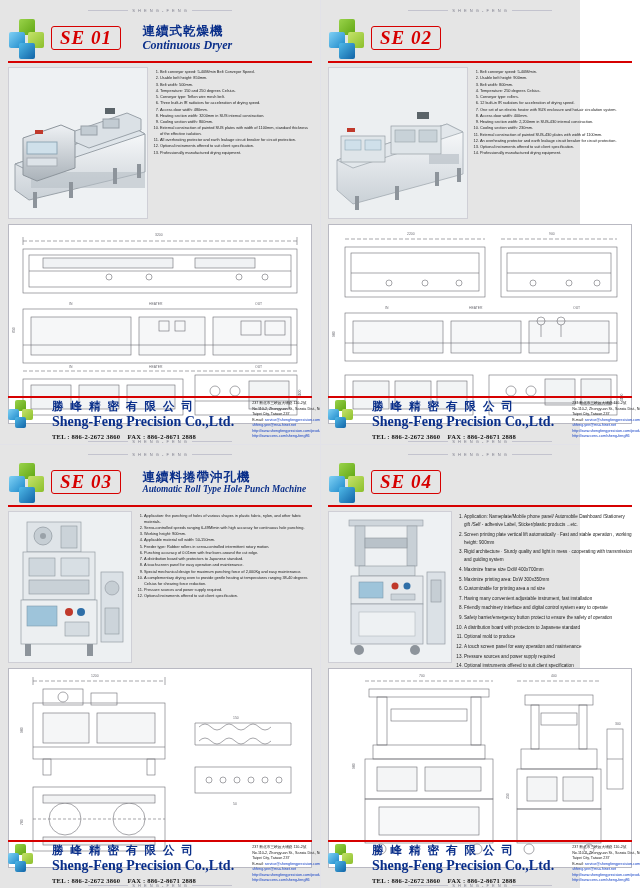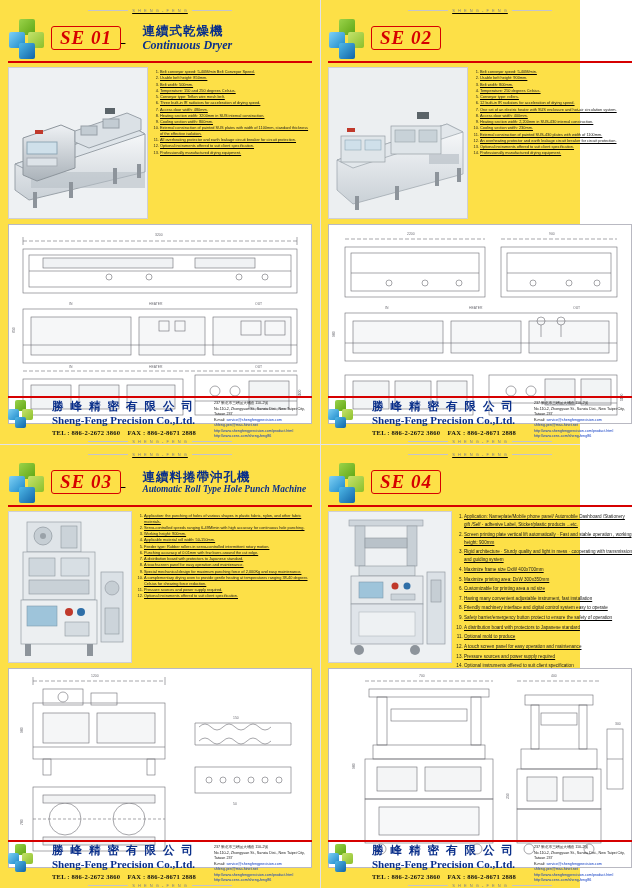--- a/index.html
+++ b/index.html
@@ -5,25 +5,24 @@
   * { box-sizing: border-box; }
   html, body {
     margin: 0; padding: 0;
     width: 640px; height: 888px;
     background: #ffffff;
     font-family: "Liberation Sans", sans-serif;
   }
   .sheet {
     position: relative;
     width: 580px; height: 888px;
-    background: #fde047;
+    background: #e5e5e5;
     display: grid;
     grid-template-columns: 320px 320px;
     grid-template-rows: 444px 444px;
-    text-decoration: underline;
   }
   .panel {
     position: relative;
     padding: 6px 8px 4px 8px;
     overflow: hidden;
   }
   
   .topmark {
     display: flex;
     justify-content: center;
@@ -136,21 +135,21 @@
   .fcube.c3 { left:14px; top:9px; background: linear-gradient(135deg,#c6e36d,#8bbf2a); }
   .fcube.c4 { left:7px; top:17px; background: linear-gradient(135deg,#4fb9e8,#1163a6); }
   .fcompany { flex: 0 0 auto; }
   .fc-cn {
     font-family: "DejaVu Sans", sans-serif;
     font-weight: bold; font-size: 11.5px; color: #0a2f8a;
     letter-spacing: 1.5px; line-height: 1.2; display: block;
   }
   .fc-en {
     font-family: "Liberation Serif", serif;
-    font-weight: bold; font-size: 11px; color: #0a2f8a;
+    font-weight: bold; font-size: 14px; color: #0a2f8a;
     line-height: 1.2; display: block; white-space: nowrap;
   }
   .fcontact {
     flex: 1 1 auto;
     font-size: 3.7px;
     line-height: 1.5;
     color: #1b1b1b;
     padding-top: 1px;
   }
   .fcontact .blue { color: #0a39c4; }

